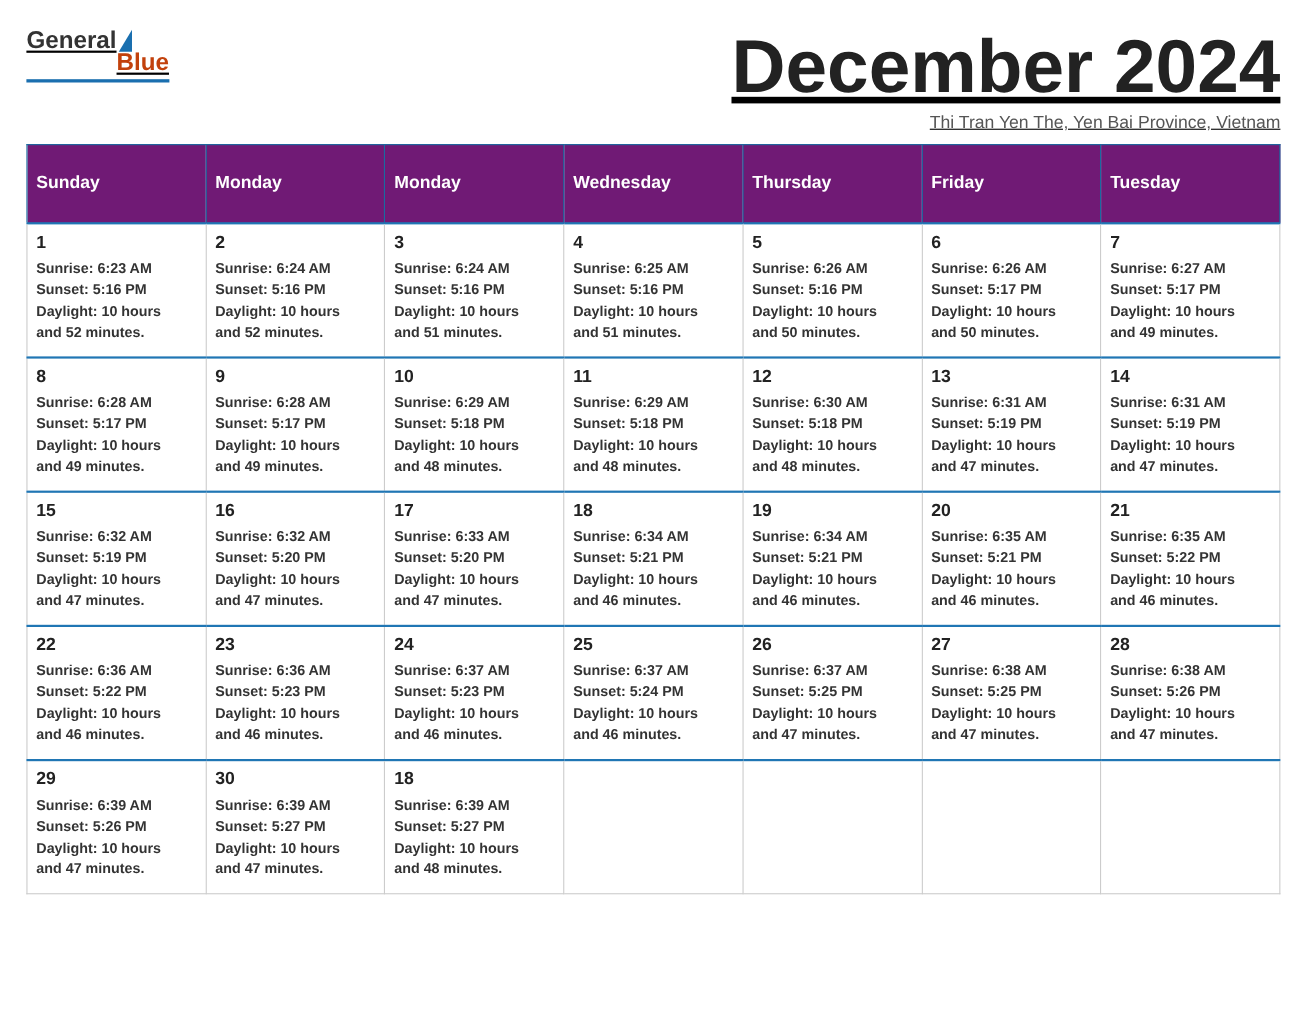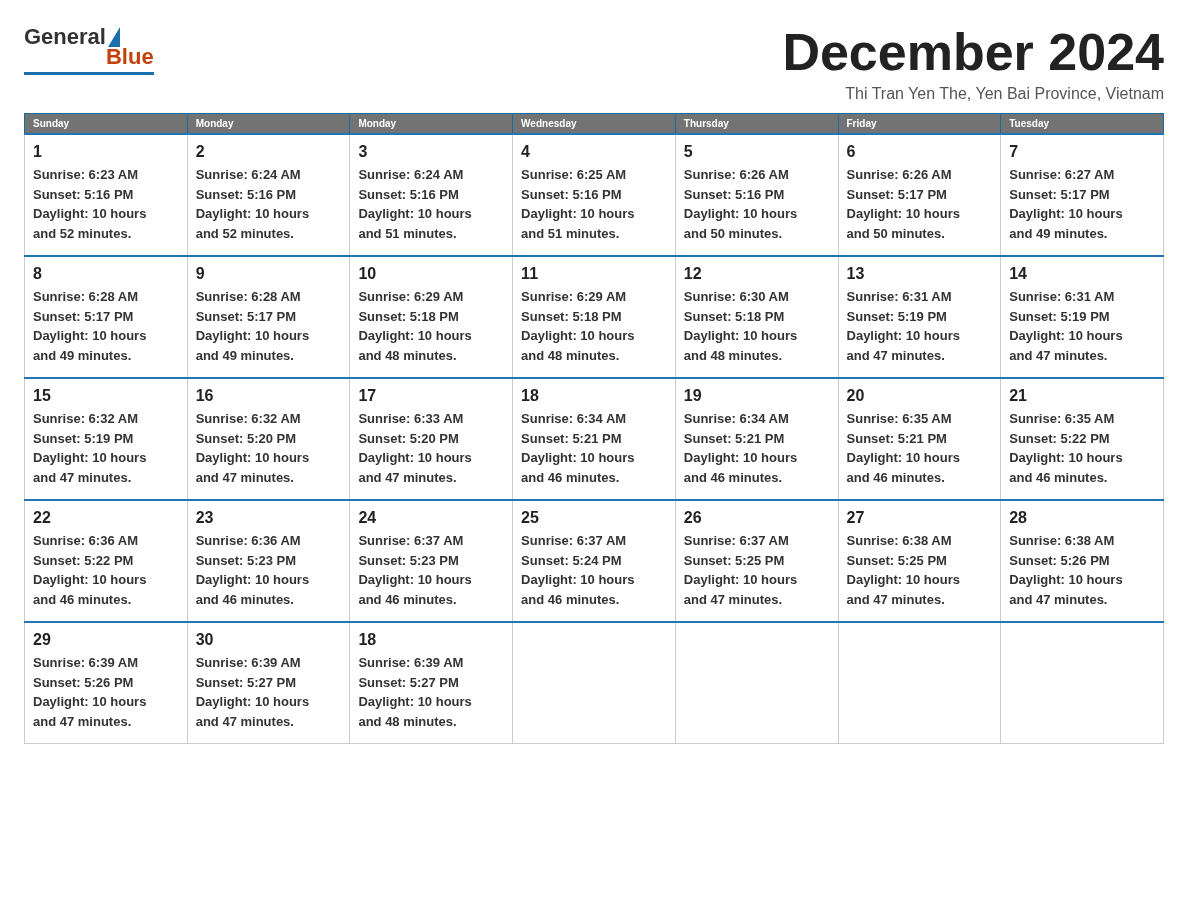--- a/index.html
+++ b/index.html
@@ -8,20 +8,21 @@
       background: #fff;
       padding: 24px;
       width: 1188px;
       min-height: 918px;
     }
     .header {
       display: flex;
       justify-content: space-between;
       align-items: flex-start;
       margin-bottom: 10px;
+      text-decoration: underline;
     }
     .logo {
       display: flex;
       flex-direction: column;
       align-items: flex-start;
     }
     .logo-text {
       display: flex;
       align-items: center;
       font-size: 22px;
@@ -40,41 +41,41 @@
     .logo-underline {
       height: 3px;
       background: #1a6faf;
       width: 100%;
       margin-top: 2px;
     }
     .title-block {
       text-align: right;
     }
     .month-title {
-      font-size: 52px;
+      font-size: 68px;
       font-weight: bold;
       color: #222;
       line-height: 1.1;
     }
     .location-title {
       font-size: 16px;
       color: #555;
       margin-top: 4px;
     }
     .calendar {
       width: 100%;
       border-collapse: collapse;
       margin-top: 10px;
     }
     .calendar th {
-      background: #737373;
+      background: #701a75;
       color: #fff;
-      padding: 4px 8px;
+      padding: 26px 8px;
       text-align: left;
-      font-size: 10px;
+      font-size: 16px;
       border: 1px solid #1a6aa0;
     }
     .calendar td {
       vertical-align: top;
       padding: 8px 8px 12px 8px;
       border: 1px solid #ccc;
       font-size: 13.5px;
       color: #222;
       width: calc(100% / 7);
       min-height: 90px;

